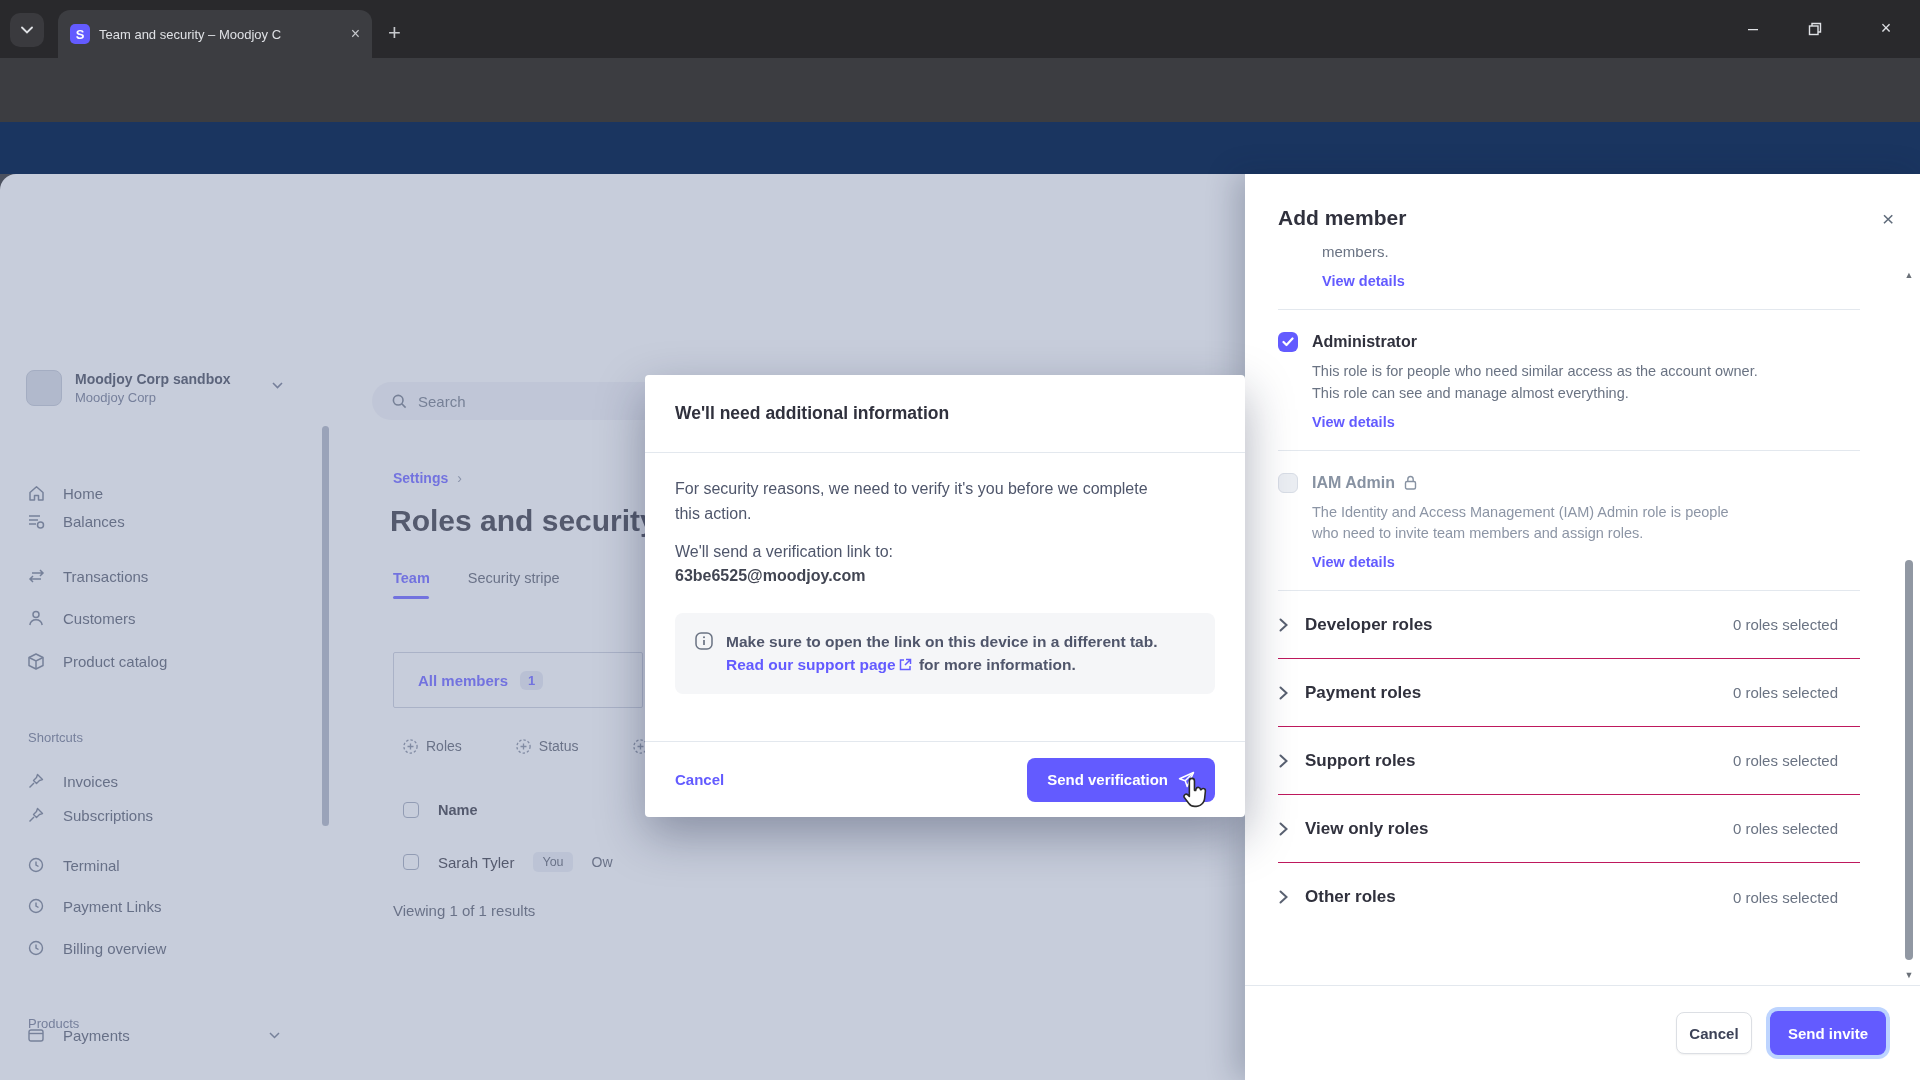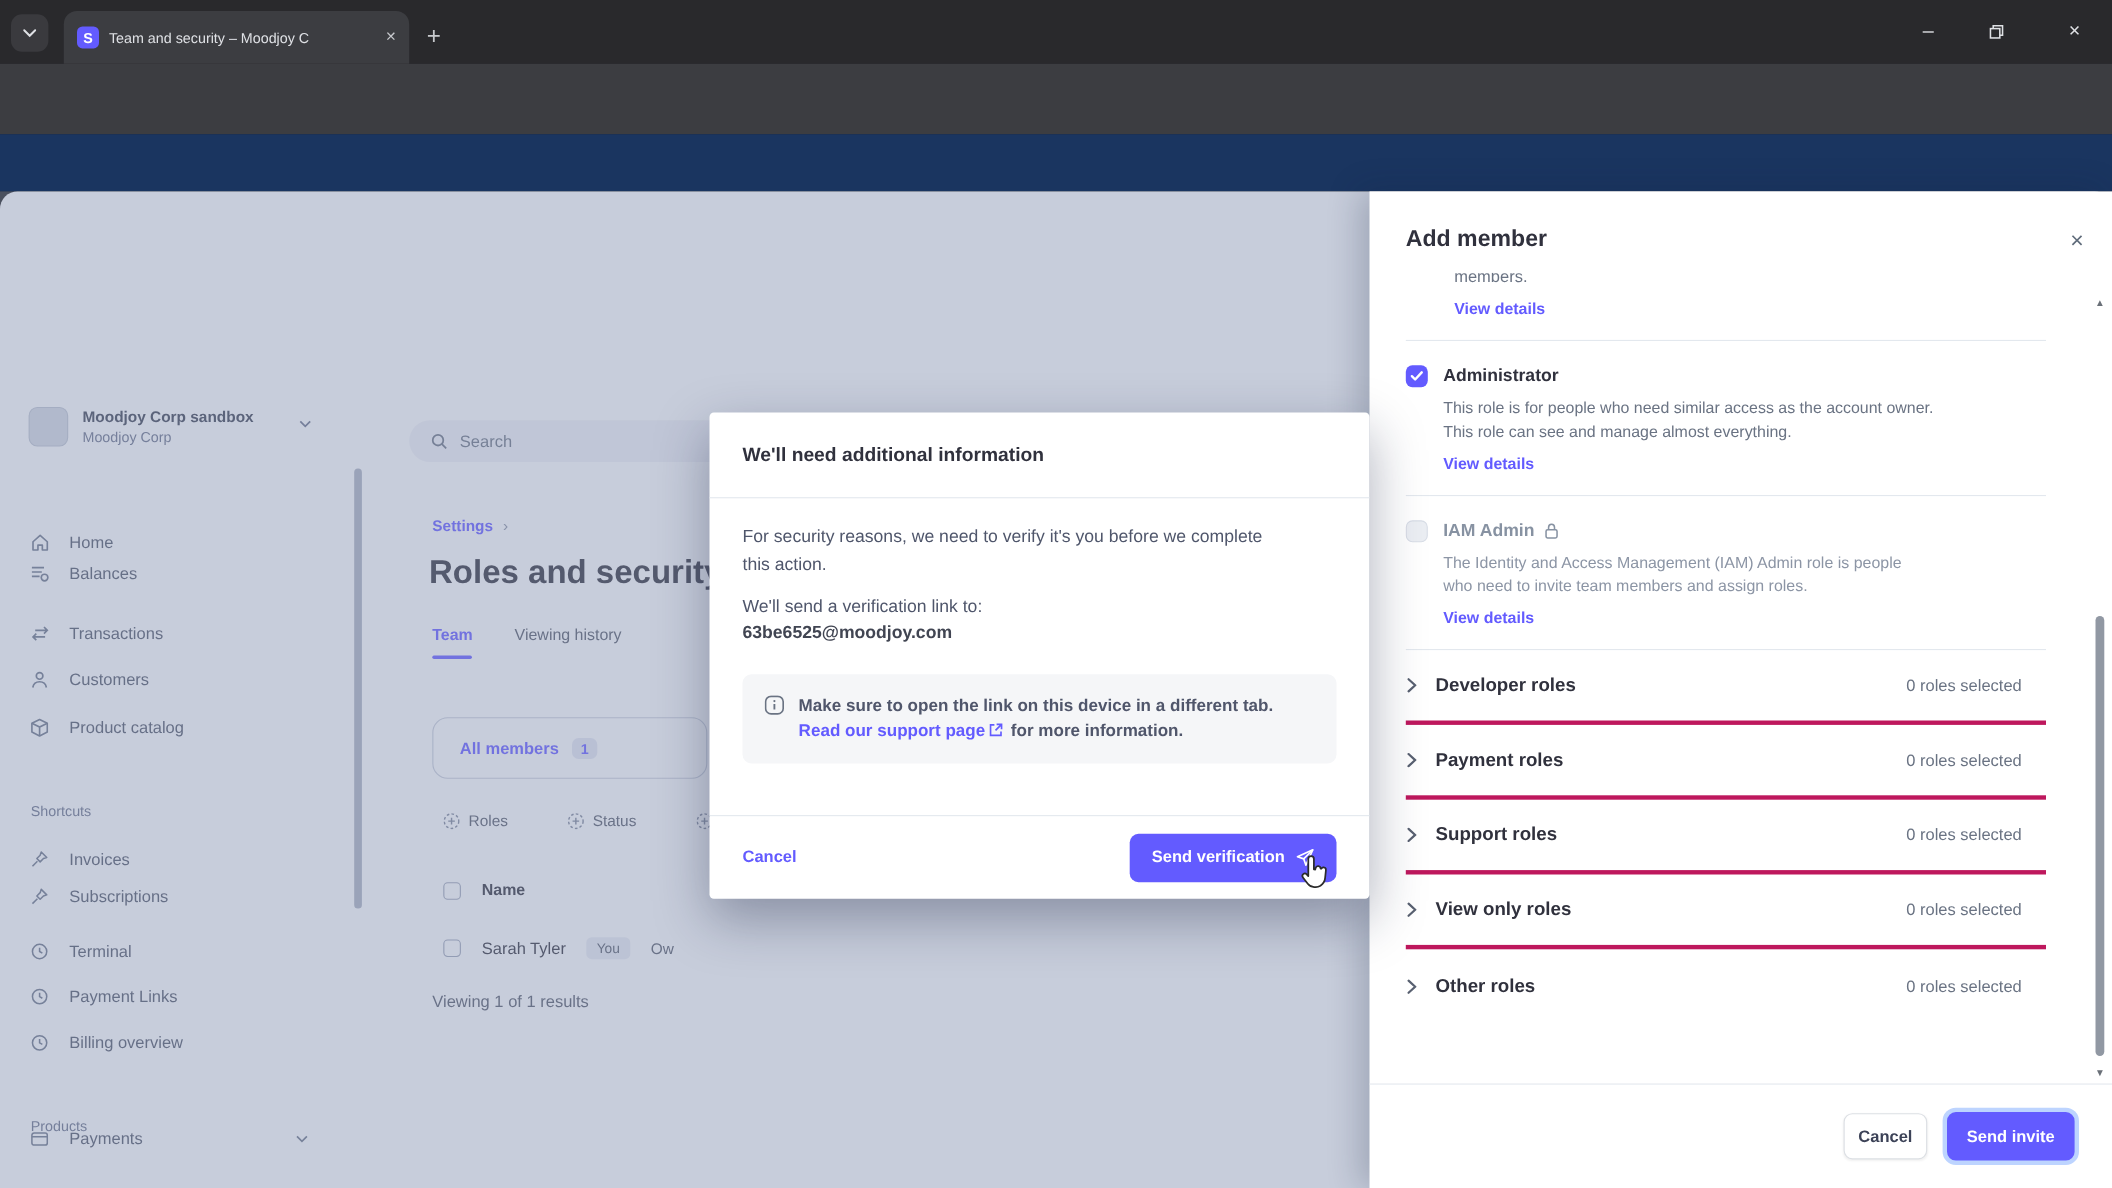--- a/index.html
+++ b/index.html
@@ -54,21 +54,21 @@
   .searchpill { left:372px; top:208px; width:556px; height:38px; border-radius:19px; background:#e9ebf1; display:flex; align-items:center; gap:11px; padding-left:20px; }
   .searchtxt { font-size:15px; color:#6a7383; }
   .notice { left:958px; top:219px; width:286px; overflow:hidden; white-space:nowrap; font-size:15px; color:#545a69; }
   .crumb { left:393px; top:296px; font-size:14px; color:#635bff; font-weight:bold; display:flex; gap:9px; align-items:center; }
   .crumb .sep { color:#8a92a4; font-weight:normal; }
   .h1 { left:390px; top:330px; font-size:30px; font-weight:bold; color:#30313d; }
   .tabs { left:393px; top:396px; display:flex; gap:38px; font-size:14.5px; }
   .tab-active { color:#635bff; font-weight:bold; position:relative; }
   .tab-active::after { content:""; position:absolute; left:0; top:26px; width:36px; height:3px; border-radius:2px; background:#635bff; }
   .tab-idle { color:#545a69; }
-  .chip { left:393px; top:478px; width:250px; height:56px; border:1.5px solid #c3c9d6; border-radius:14px; display:flex; align-items:center; gap:12px; padding-left:24px; }
+  .chip { left:393px; top:478px; width:250px; height:56px; border:1.5px solid #c3c9d6; border-radius:2px; display:flex; align-items:center; gap:12px; padding-left:24px; }
   .chip-label { color:#635bff; font-size:15px; font-weight:bold; }
   .chip-count { background:#dde1ec; color:#635bff; font-size:13px; font-weight:bold; border-radius:6px; padding:2px 8px; }
   .filters { left:403px; top:564px; display:flex; gap:54px; }
   .filt { display:flex; align-items:center; gap:8px; font-size:14px; color:#545a69; }
   .cb { width:16px; height:16px; border:1.5px solid #9aa2b5; border-radius:4px; background:transparent; }
   .th { left:403px; top:628px; display:flex; align-items:center; gap:19px; }
   .th .name { font-size:14.5px; font-weight:bold; color:#30313d; }
   .tr { left:403px; top:678px; display:flex; align-items:center; gap:19px; }
   .tr .name { font-size:15px; color:#30313d; }
   .youpill { background:#e2e6ee; color:#545a69; font-size:12.5px; border-radius:5px; padding:3px 9px; }
@@ -101,21 +101,21 @@
   .vd { color:#635bff; font-size:14.5px; font-weight:bold; padding-left:44px; margin-top:10px; }
   .p-div { border-bottom:1px solid #e3e8ee; margin:20px 0 0 0; }
   .role { margin-top:22px; position:relative; }
   .role-head { display:flex; align-items:center; gap:14px; }
   .ckb { width:20px; height:20px; border-radius:6px; background:#635bff; display:flex; align-items:center; justify-content:center; }
   .ckb.off { background:#ebeef3; border:1px solid #d8dde6; }
   .role-name { font-size:16px; font-weight:bold; color:#30313d; display:flex; align-items:center; gap:9px; }
   .role-name.dim2 { color:#8792a2; }
   .role-desc { font-size:14.5px; color:#6a7383; line-height:1.5; padding-left:34px; margin-top:9px; width:540px; }
   .role .vd { padding-left:34px; margin-top:9px; }
-  .grp { height:68px; display:flex; align-items:center; gap:17px; border-bottom:4px solid #be185d; padding:0 0 0 1px; }
+  .grp { height:68px; display:flex; align-items:center; gap:17px; border-bottom:1px solid #be185d; padding:0 0 0 1px; }
   .grp-label { font-size:17px; font-weight:bold; color:#30313d; }
   .grp-status { margin-left:auto; font-size:15px; color:#6a7383; padding-right:22px; }
   .p-sb { position:absolute; left:657px; top:96px; width:14px; height:715px; }
   .p-sb .ar { color:#6a7078; font-size:9px; text-align:center; width:14px; }
   .p-sb .thumb { position:absolute; left:3px; top:290px; width:8px; height:400px; border-radius:4px; background:#9198a3; }
   .p-foot { position:absolute; left:0; bottom:0; width:675px; height:95px; border-top:1px solid #e3e8ee; display:flex; align-items:center; justify-content:flex-end; gap:18px; padding-right:34px; }
   .p-cancel { width:76px; height:42px; background:#fff; border:1px solid #dcdfe4; border-radius:8px; color:#3c4257; font-size:15px; font-weight:bold; display:flex; align-items:center; justify-content:center; box-shadow:0 1px 2px rgba(0,0,0,.06); }
   .p-send { height:44px; padding:0 18px; background:#635bff; border:none; border-radius:8px; color:#fff; font-size:15px; font-weight:bold; display:flex; align-items:center; justify-content:center; box-shadow:0 0 0 4px #bdd4ff; }
 
   .cursor { left:1178px; top:777px; z-index:20; }
@@ -331,21 +331,21 @@
     <div class="abs notice">Sandboxes is the new way to test</div>
 
     <div class="abs crumb">
       <span>Settings</span>
       <span class="sep">›</span>
     </div>
     <div class="abs h1">Roles and security</div>
 
     <div class="abs tabs">
       <span class="tab-active">Team</span>
-      <span class="tab-idle">Viewing history</span>
+      <span class="tab-idle">Security stripe</span>
     </div>
 
     <div class="abs chip">
       <span class="chip-label">All members</span>
       <span class="chip-count">1</span>
     </div>
 
     <div class="abs filters">
       <span class="filt">
         <svg width="15" height="15" viewBox="0 0 15 15">

